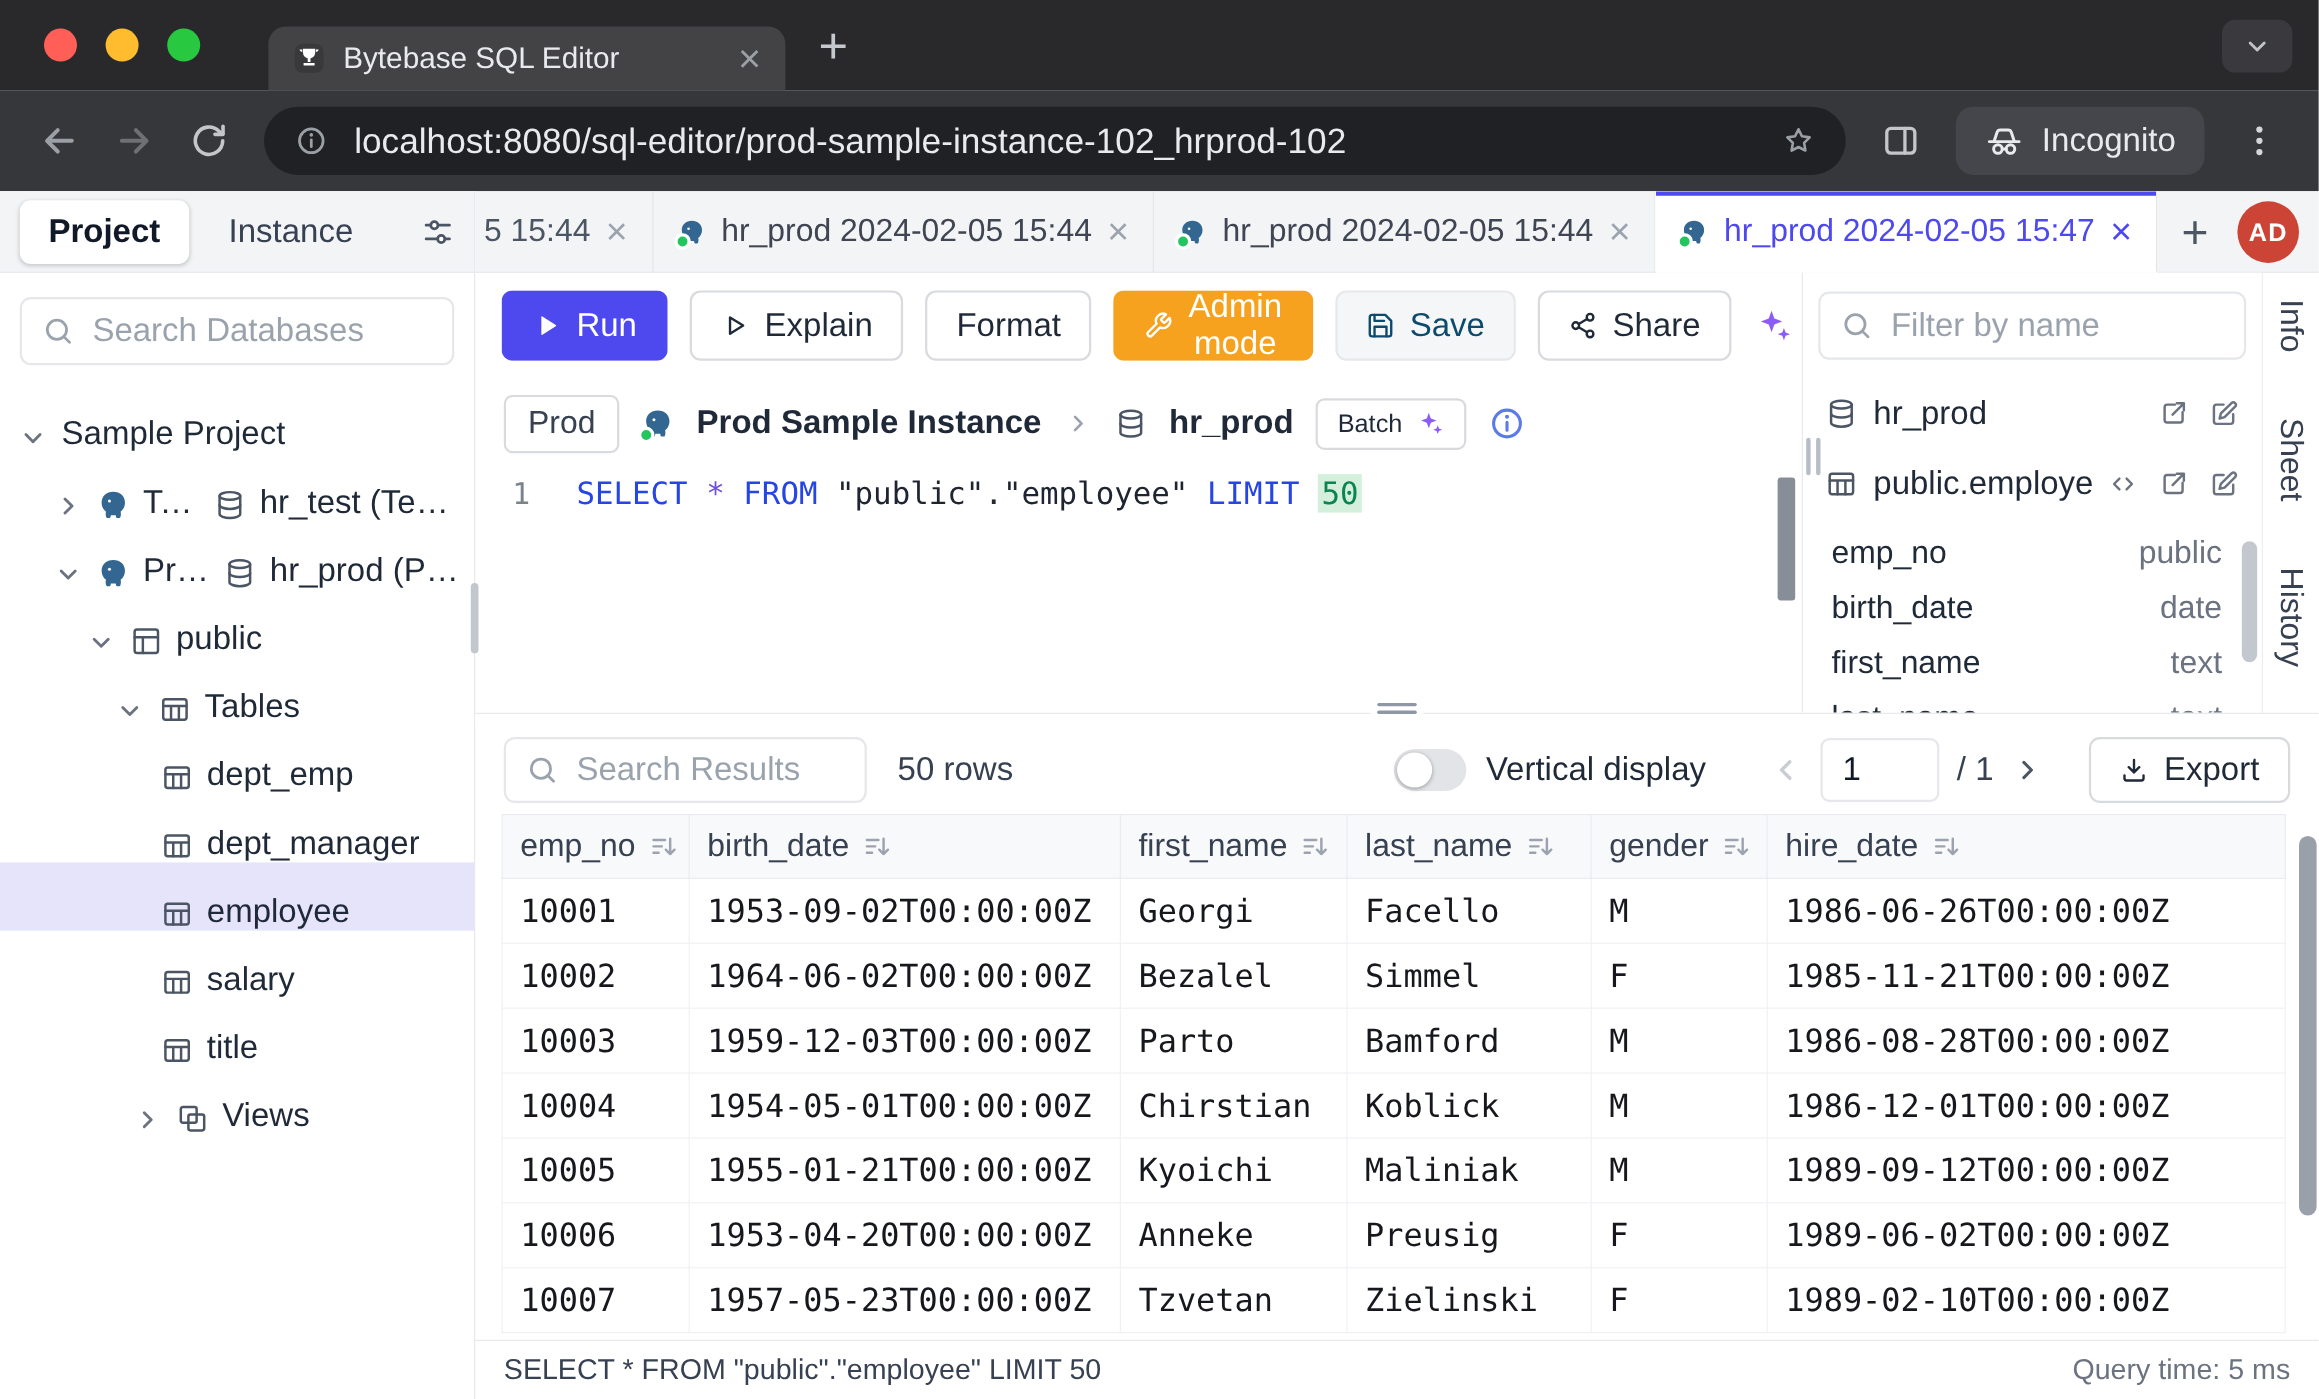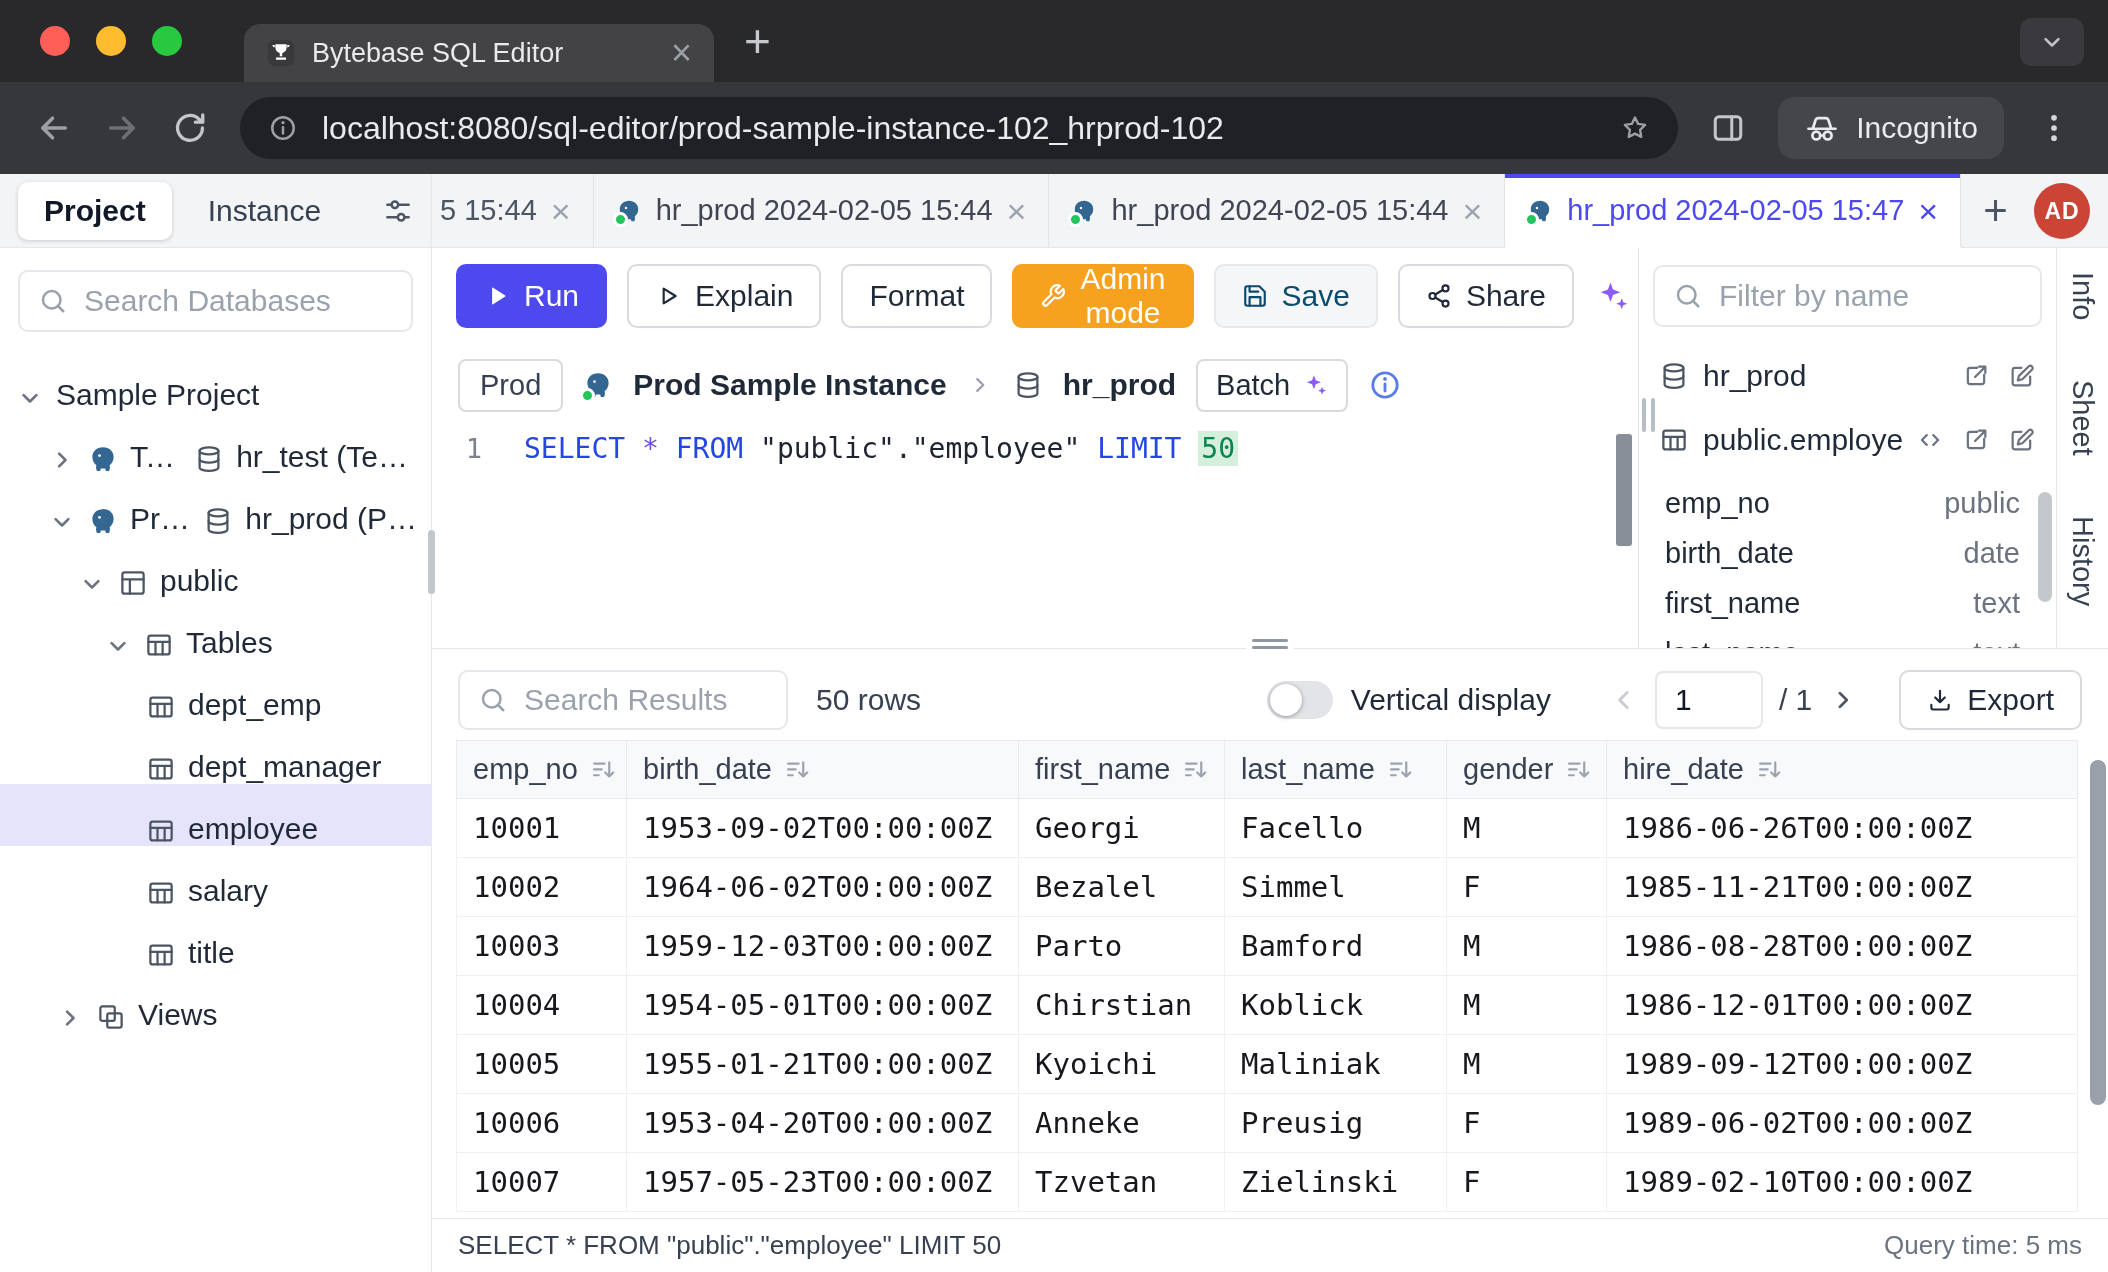--- a/index.html
+++ b/index.html
@@ -80,21 +80,21 @@
   .btn.outline{border-color:#d8dade}
   .btn.primary{background:var(--accent);color:#fff}
   .btn.warn{background:var(--admin);color:#fff}
   .btn.disabledbtn{border-color:#e7e8ec;background:#f5f6f7;color:#0c4a6e;cursor:default}
   .sparkle{color:var(--sparkle)}
   .breadcrumb{height:82px;flex:none;display:flex;align-items:center;gap:20px;padding:0 26px}
   .env-chip{border:2px solid #d8dade;border-radius:8px;padding:8px 20px;font-size:29px;color:#374151}
   .crumb-name{font-size:30px;font-weight:600;color:#1f2937;cursor:pointer}
   .crumb-sep{color:#9ca3af}
   .crumb-db{color:#4b5563}
-  .batch-btn{display:inline-flex;align-items:center;gap:12px;border:2px solid #d8dade;border-radius:8px;padding:8px 18px;font-size:29px;color:#1f2937;background:#fff;cursor:pointer;font-family:inherit}
+  .batch-btn{display:inline-flex;align-items:center;gap:12px;border:2px solid #d8dade;border-radius:8px;padding:8px 18px;font-size:23px;color:#1f2937;background:#fff;cursor:pointer;font-family:inherit}
   .info-blue{color:#5b7ce8;width:34px;height:34px;cursor:pointer}
 
   .editor{flex:1;position:relative;min-height:0;font-family:"DejaVu Sans Mono",monospace;cursor:text}
   .code-line{display:flex;align-items:baseline;padding-top:6px}
   .lineno{width:92px;text-align:right;padding-right:42px;color:#7b828c;font-size:27px;flex:none}
   .code{font-size:28px;color:#24292f;white-space:pre}
   .tok-kw{color:var(--kw)}
   .tok-op{color:var(--op)}
   .tok-str{color:var(--str)}
   .tok-plain{color:#24292f}
@@ -379,21 +379,21 @@
           </div>
           <div class="tree-row" style="padding-left: 146px;">
             <span class="icon tree-icon">
               <svg viewBox="0 0 24 24" fill="none" stroke="currentColor" stroke-linecap="round" stroke-linejoin="round" stroke-width="1.8">
                 <rect x="3.5" y="4.5" width="17" height="15" rx="1.8"></rect>
                 <path d="M3.5 9.5h17M9.2 9.5v10M14.9 9.5v10"></path>
               </svg>
             </span>
             <span class="tree-label">title</span>
           </div>
-          <div class="tree-row" style="padding-left: 56px;">
+          <div class="tree-row" style="padding-left: 120px;">
             <span class="icon caret">
               <svg viewBox="0 0 24 24" fill="none" stroke="currentColor" stroke-linecap="round" stroke-linejoin="round" stroke-width="2.2">
                 <path d="M9.5 6.5L15 12l-5.5 5.5"></path>
               </svg>
             </span>
             <span class="icon tree-icon">
               <svg viewBox="0 0 24 24" fill="none" stroke="currentColor" stroke-linecap="round" stroke-linejoin="round" stroke-width="1.8">
                 <rect x="3.5" y="3.5" width="11.5" height="11.5" rx="1.5"></rect>
                 <rect x="9" y="9" width="11.5" height="11.5" rx="1.5"></rect>
               </svg>

